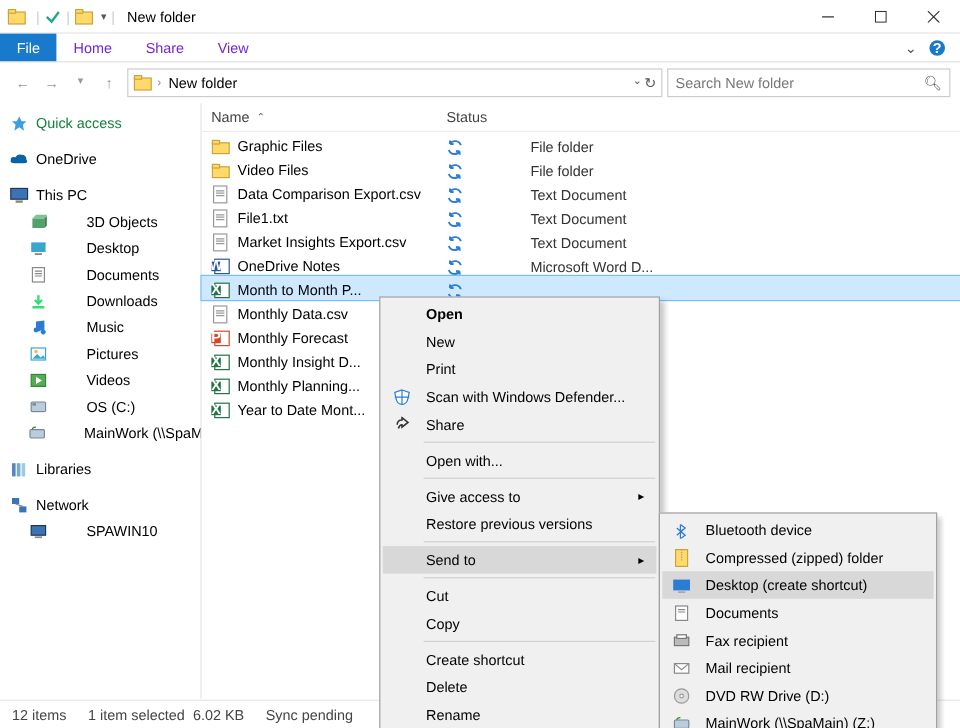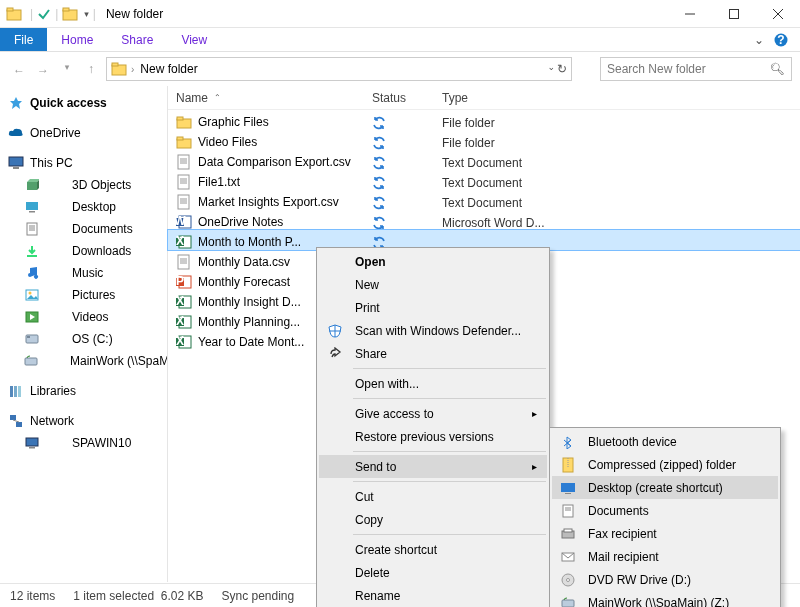--- a/index.html
+++ b/index.html
@@ -20,29 +20,29 @@
 .ribbon .help { margin-left: auto; padding-right:12px; display:flex; align-items:center; }
 .ribbon .expand { padding: 0 10px; display:flex; align-items:center; color:#555; }
 
 
 .navbar { height: 34px; display: flex; align-items: center; padding: 3px 8px; gap: 4px; }
 .nav-arrows { display: flex; gap: 2px; color: #999; }
 .nav-arrows span { width: 22px; text-align: center; }
 .addressbar { flex: 1; border: 1px solid #ccc; height: 24px; display: flex; align-items: center; padding: 0 4px; gap: 4px; }
 .addressbar .crumb { padding: 0 2px; }
 .addr-dd { margin-left: auto; display:flex; gap:2px; color:#555; }
-.searchbox { width: 192px; border: 1px solid #ccc; height: 24px; display: flex; align-items: center; padding: 0 6px; color: #777; margin-left: 24px; }
+.searchbox { width: 236px; border: 1px solid #ccc; height: 24px; display: flex; align-items: center; padding: 0 6px; color: #777; }
 .searchbox span:last-child { margin-left:auto; color:#555; }
 
 
 .main { display: flex; height: 496px; }
 .sidebar { width: 168px; border-right: 1px solid #e5e5e5; padding-top: 6px; overflow:hidden; }
 .tree-item { display: flex; align-items: center; height: 22px; padding-left: 8px; gap: 6px; white-space: nowrap; }
 .tree-item.lvl1 { padding-left: 24px; gap: 32px; }
-.tree-item.quick { font-weight: 700; color:#000000; }
+.tree-item.quick { font-weight: 400; color:#15803d; }
 .tree-ico { width: 16px; height: 16px; display:flex; align-items:center; justify-content:center; }
 
 .content { flex: 1; position: relative; }
 .col-headers { display: flex; height: 24px; border-bottom: 1px solid #eee; align-items: center; color: #444; }
 .col-headers .col { padding-left: 8px; }
 .col-name { width: 196px; display:flex; align-items:center; gap:6px; }
 .col-status { width: 70px; }
 .col-type { width: 160px; }
 .sort-caret { font-size: 8px; color:#555; }
 
@@ -308,21 +308,20 @@
     </div>
   </div>
 
   <div class="content">
     <div class="col-headers">
       <div class="col col-name">
           <span>Name</span>
           <span class="sort-caret">⌃</span>
         </div>
       <div class="col col-status">Status</div>
-      <div class="col col-type">Type</div>
     </div>
     <div id="rows">
         <div class="row">
           <div class="c-name">
             <span class="fi">
               <svg width="16" height="16">
                 <rect x="1" y="5" width="14" height="9" fill="#ffd96a" stroke="#caa43b"></rect>
                 <rect x="1" y="3" width="6" height="3" fill="#ffd96a" stroke="#caa43b"></rect>
               </svg>
             </span>

